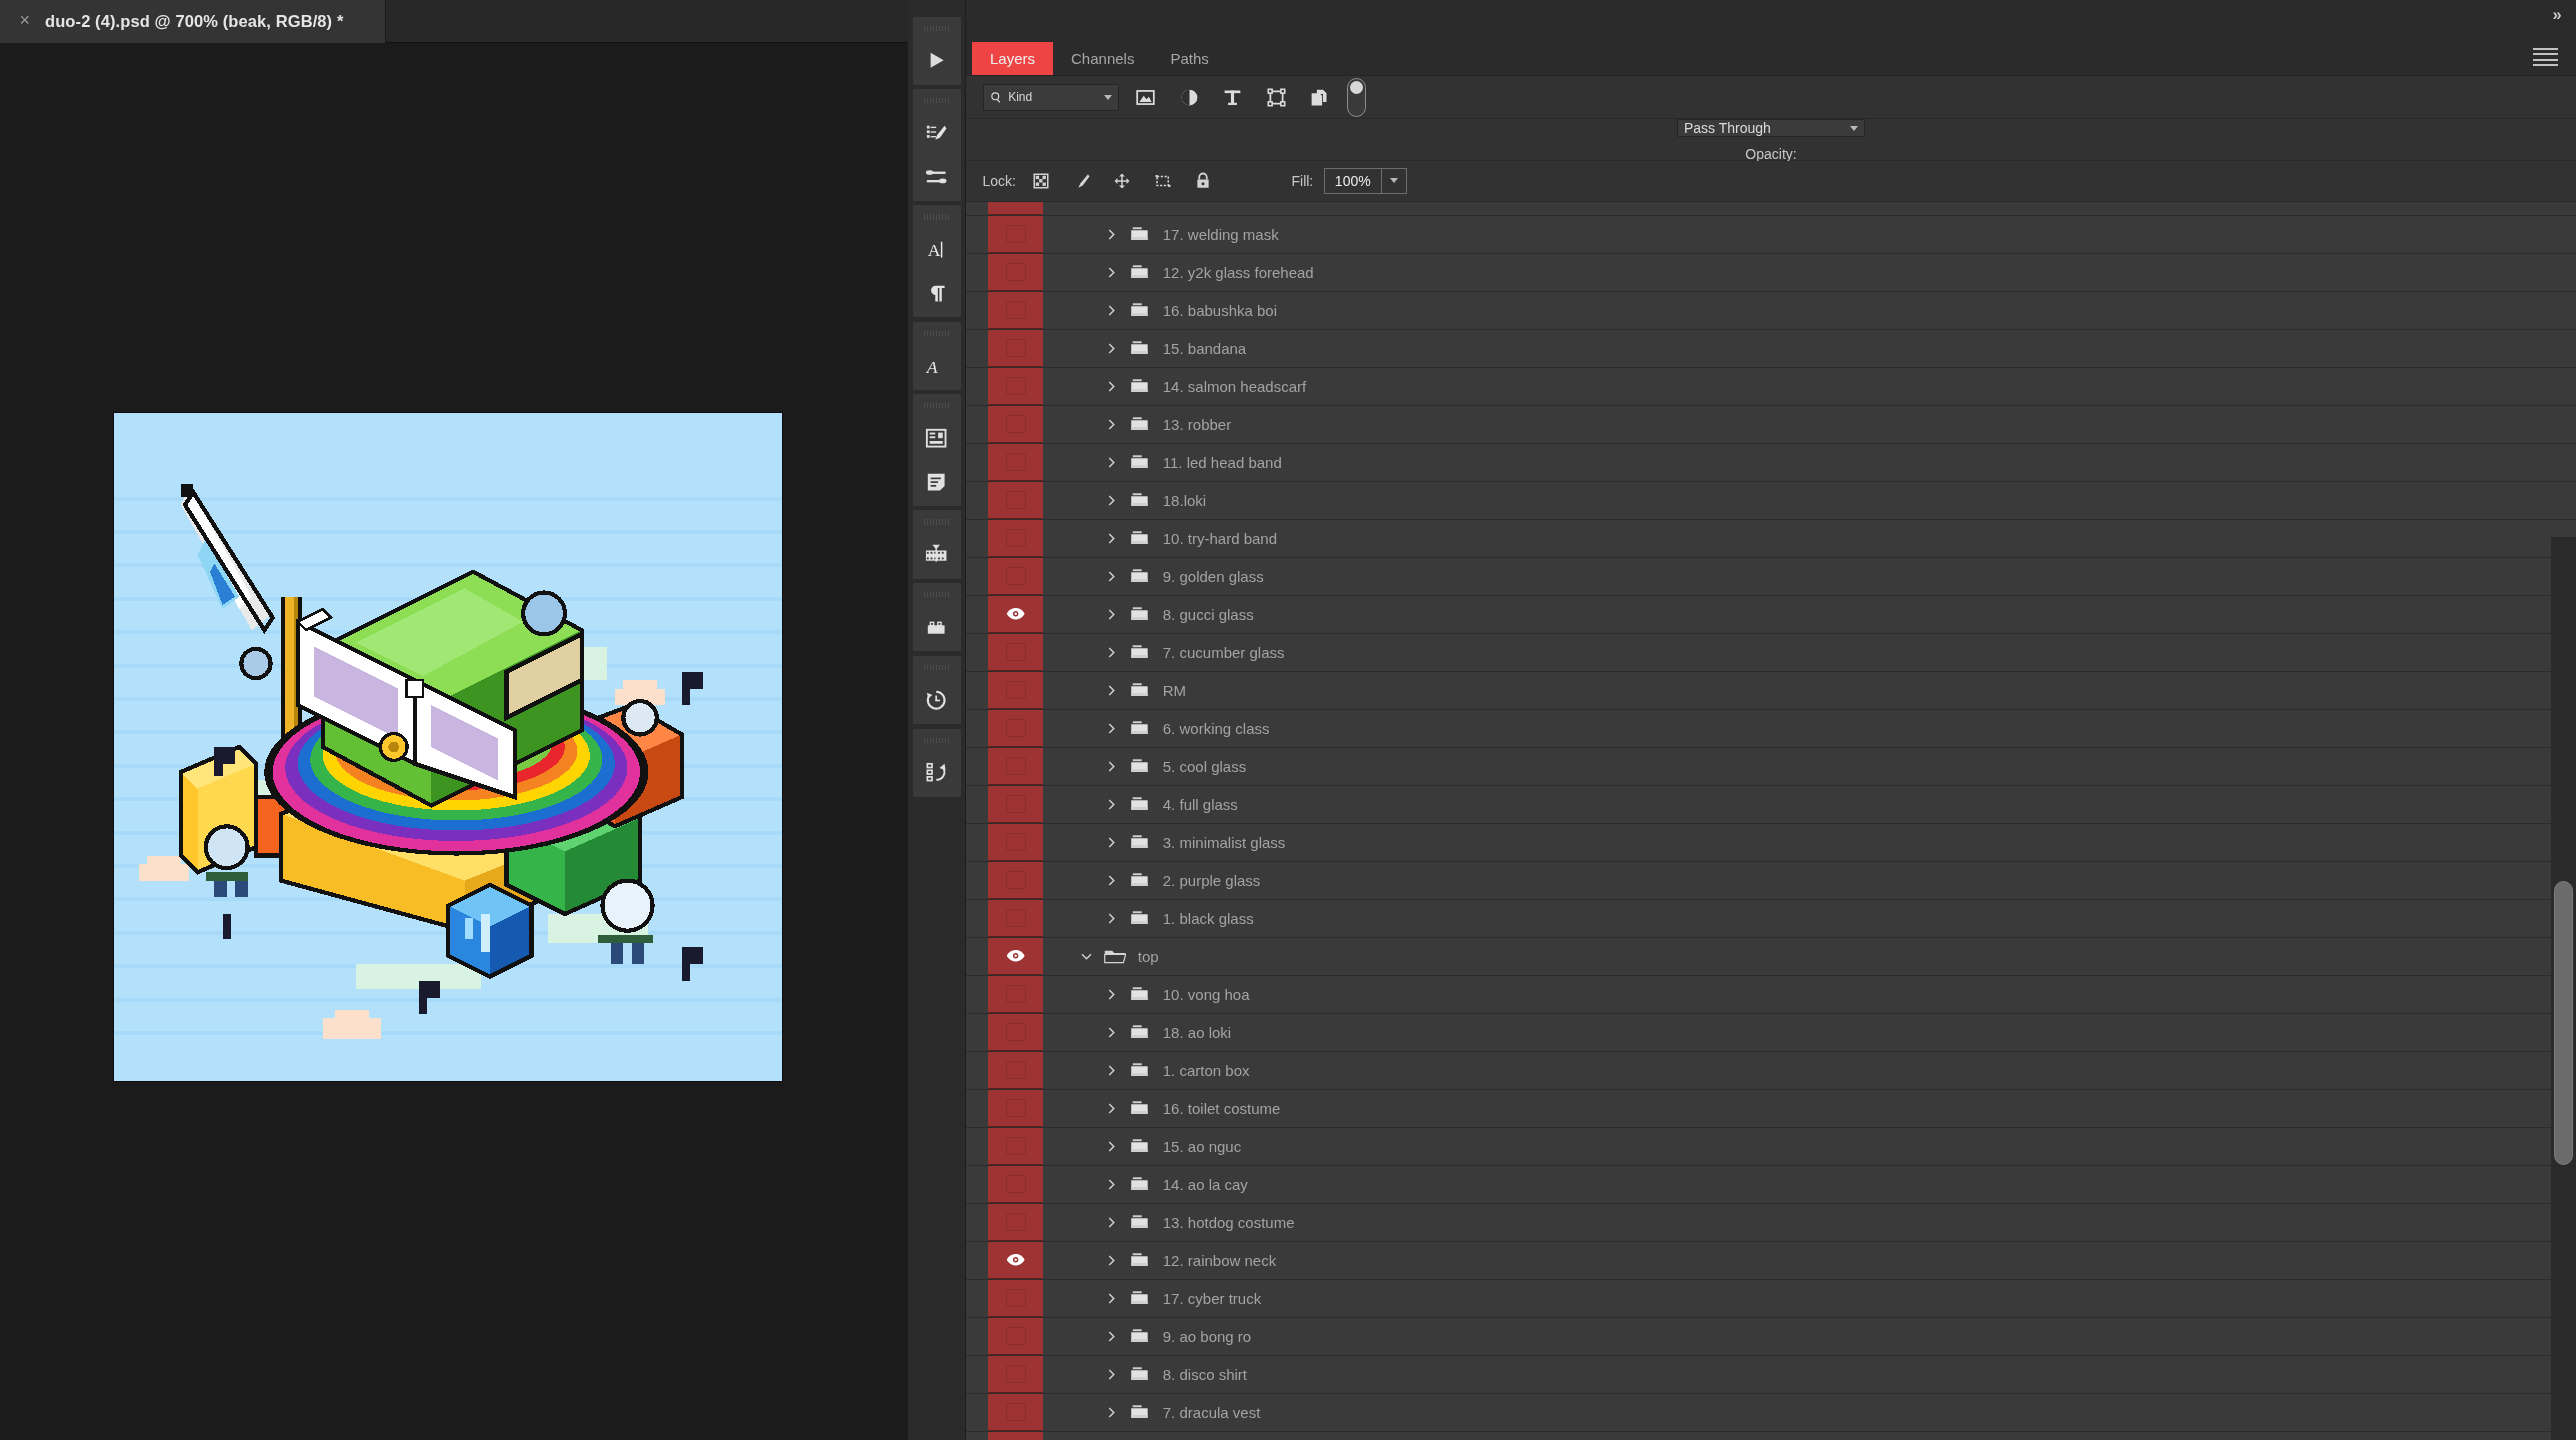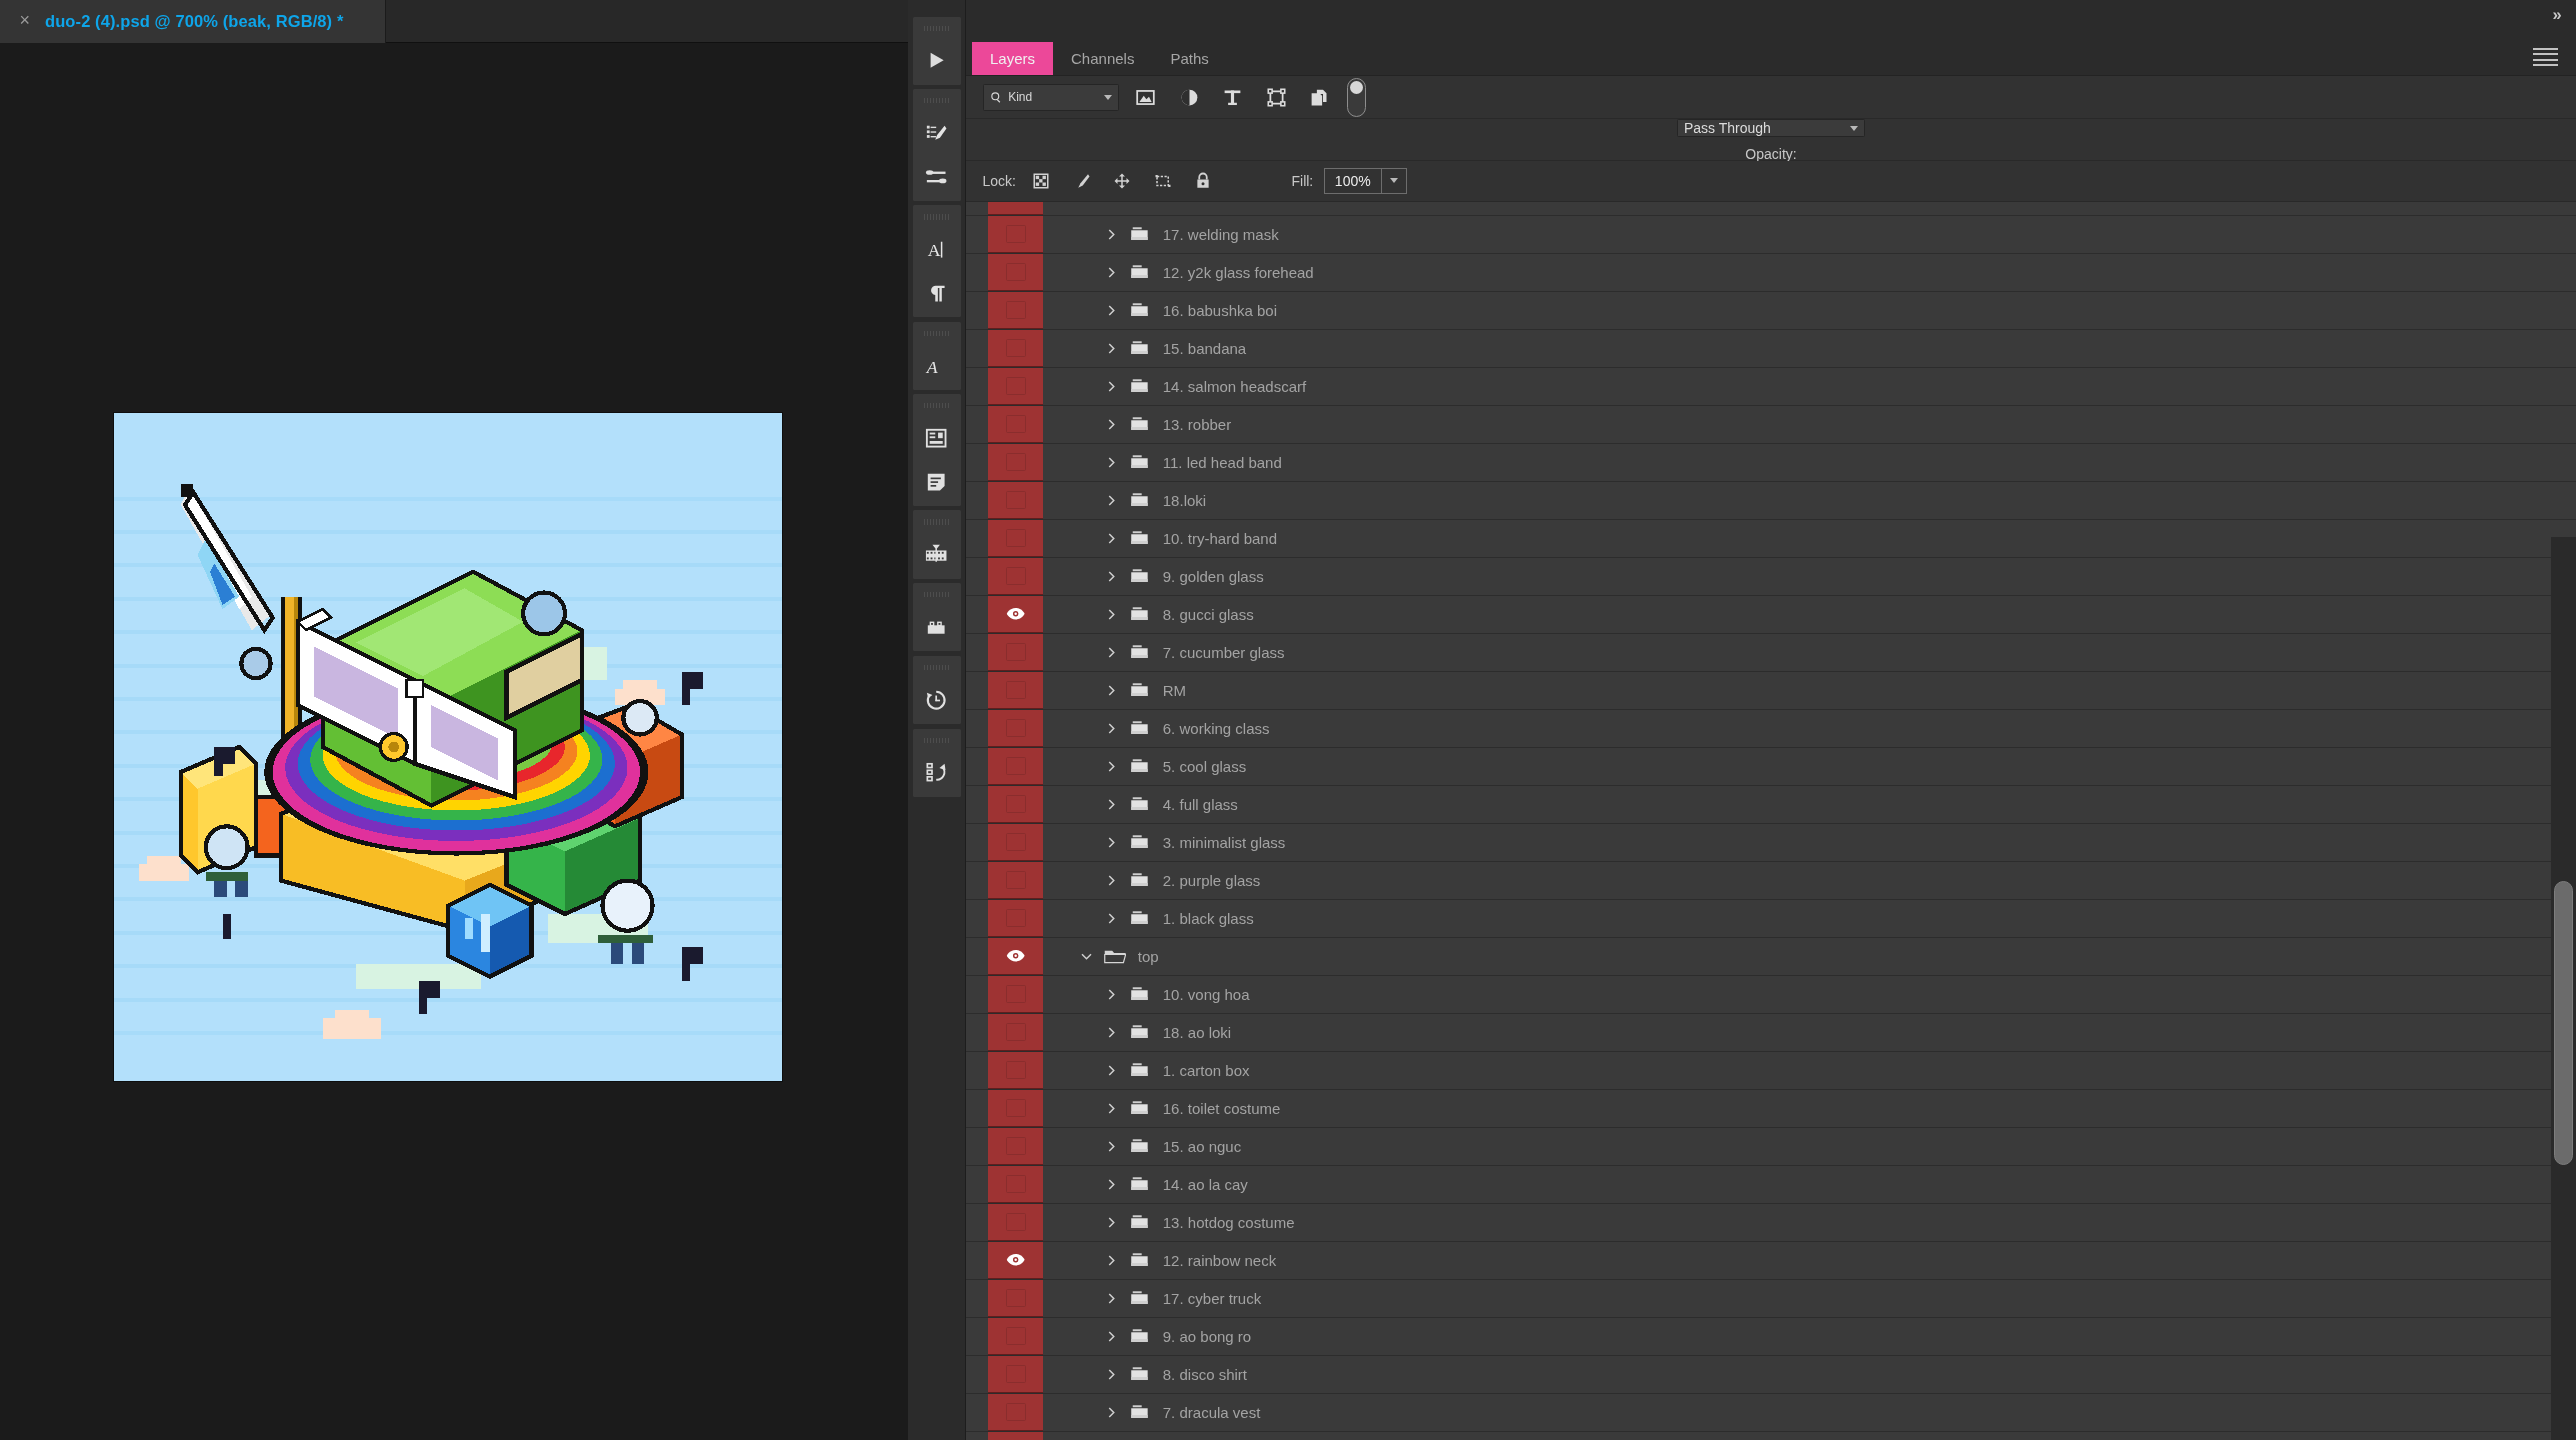--- a/index.html
+++ b/index.html
@@ -16,21 +16,21 @@
   .tabbar { position: relative; height: 43px; background: #282828; border-bottom: 0.7px solid #101010; }
   .tab {
     position: absolute; left: 0; top: 0; height: 43px; width: 386px;
     background: #343434; display: flex; align-items: center; gap: 12px;
     padding: 0 16.5px; border-right: 0.7px solid #1b1b1b;
   }
   .tab-close {
     width: 16.5px; height: 16.5px; color: #9a9a9a; font-size: 18px; line-height: 15px;
     text-align: center; flex: none; font-family: "Liberation Sans", sans-serif;
   }
-  .tab-title { color: #0ea5e9; font-size: 16.5px; font-weight: bold; white-space: nowrap; letter-spacing: 0.1px; }
+  .tab-title { color: #e5e5e5; font-size: 16.5px; font-weight: bold; white-space: nowrap; letter-spacing: 0.1px; }
 
   .canvas-wrap { position: absolute; left: 0; top: 43px; width: 908px; height: 1397px; background: #1b1b1b; }
   .canvas-frame {
     position: absolute; left: 113px; top: 369px; width: 670px; height: 670px;
     border: 1.5px solid #0e0e0e; background: #b3e0fb; overflow: hidden;
   }
   .canvas-art { position: absolute; inset: 0; }
 
   
   .dock { position: relative; width: 1668px; height: 1441px; background: #323232; display: flex; }
@@ -62,21 +62,21 @@
   }
 
   .tabstrip {
     position: relative; height: 43px; background: #2b2b2b;
     display: flex; align-items: flex-end; padding-left: 6px; border-bottom: 0.7px solid #232323;
   }
   .ptab {
     height: 33px; padding: 0 18px; display: flex; align-items: center;
     color: #a6a6a6; font-size: 15px; background: transparent;
   }
-  .ptab.active { background: #ec4899; color: #f0f0f0; }
+  .ptab.active { background: #ef4444; color: #f0f0f0; }
   .panel-menu {
     position: absolute; right: 18px; top: 15px; width: 25.4px; height: 18px;
     display: flex; flex-direction: column; justify-content: space-between;
   }
   .panel-menu i { display: block; height: 2.2px; background: #c2c2c2; }
 
   .rowbar { position: relative; background: #323232; border-bottom: 0.7px solid #292929;
             display: flex; align-items: center; padding: 0 16.5px; }
   .rowbar.r1 { height: 43px; gap: 10.5px; }
   .rowbar.r2 { height: 42px; gap: 9px; flex-direction: column; }

